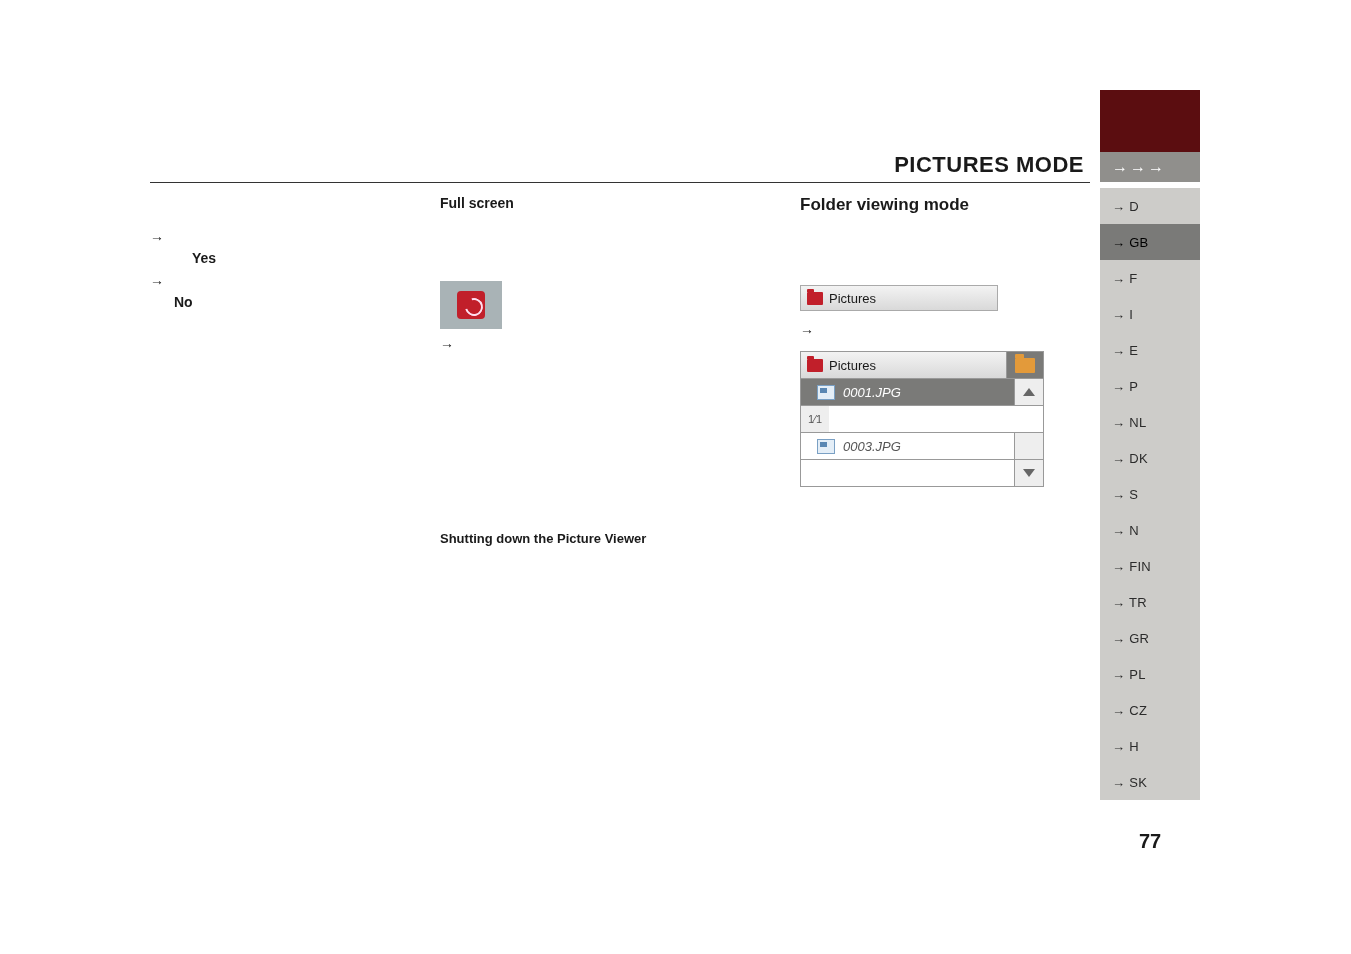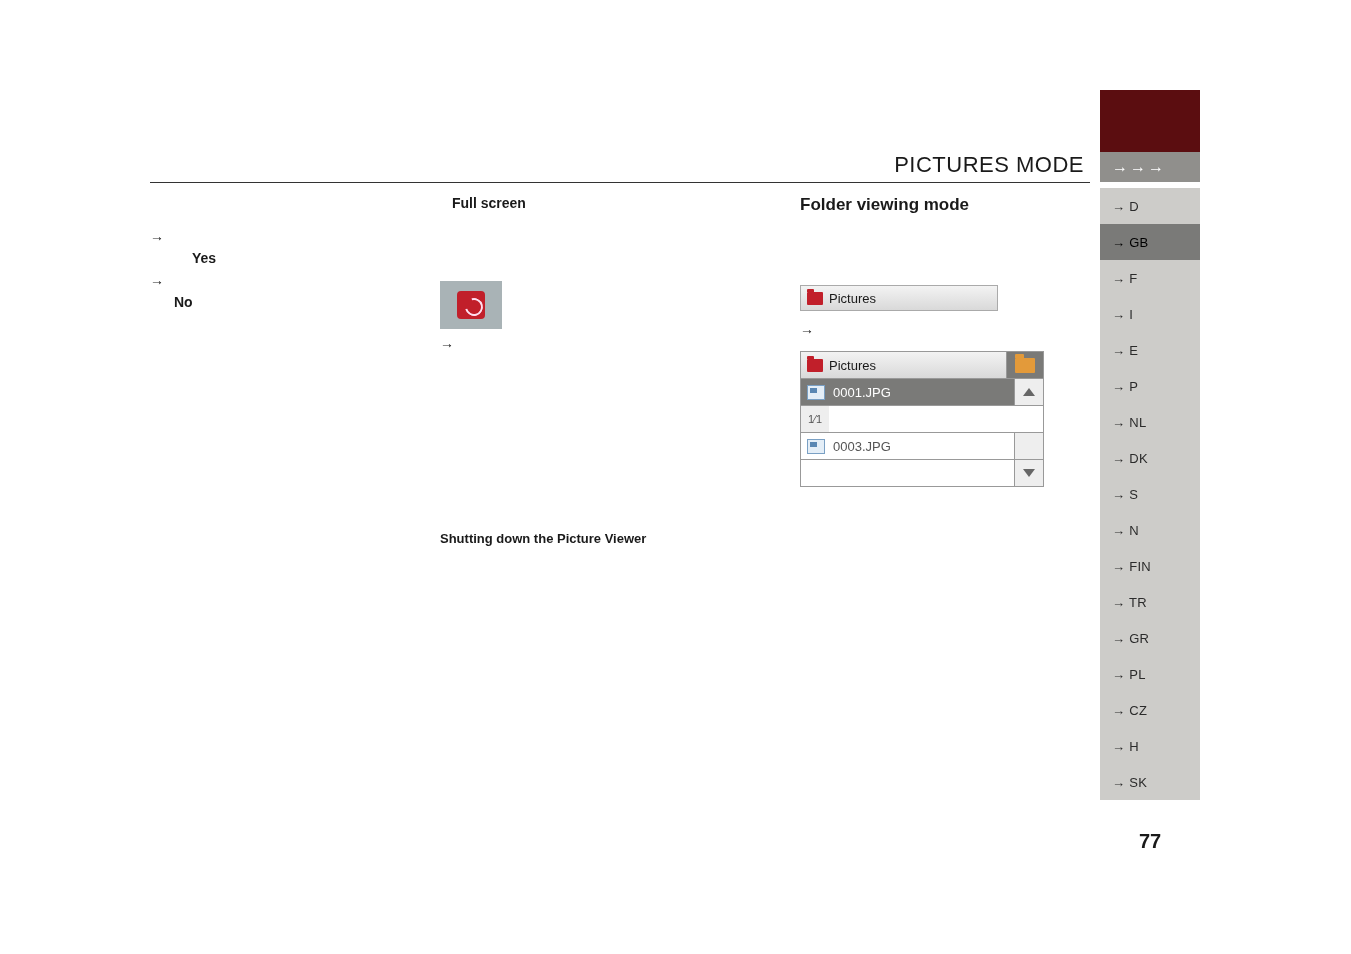--- a/index.html
+++ b/index.html
@@ -28,21 +28,21 @@
   }
   .header-row {
     display: flex;
     border-bottom: 1px solid #333;
     padding-bottom: 4px;
     margin-top: 62px;
   }
   .header-title {
     margin-left: auto;
     font-size: 22px;
-    font-weight: 400;
+    font-weight: 700;
     letter-spacing: 0.5px;
     padding-right: 6px;
   }
   .arrows-box {
     position: absolute;
     right: 0;
     top: 62px;
     width: 100px;
     height: 30px;
     background: #908f8c;
@@ -69,21 +69,20 @@
   .col-mid {
     width: 360px;
   }
   .col-right {
     width: 290px;
   }
   .sub-head {
     font-weight: 700;
     font-size: 14px;
     margin-bottom: 70px;
-    margin-left: 12px;
   }
   .sub-head-right {
     font-weight: 700;
     font-size: 17px;
     margin-bottom: 70px;
   }
   .thumb {
     width: 62px;
     height: 48px;
     background: #a9b3b6;
@@ -188,24 +187,25 @@
     display: flex;
     height: 26px;
     border-top: 1px solid #999;
   }
   .file-row-main {
     flex: 1;
     background: #fff;
     display: flex;
     align-items: center;
     font-size: 13px;
-    padding-left: 6px;
+    padding-left: 16px;
     gap: 8px;
     border-right: 1px solid #999;
     color: #555;
+    font-style: italic;
   }
   .file-row-main.selected {
     background: #7a7a78;
     color: #fff;
   }
   .file-row-btn {
     width: 28px;
     background: #eee;
     display: flex;
     align-items: center;

